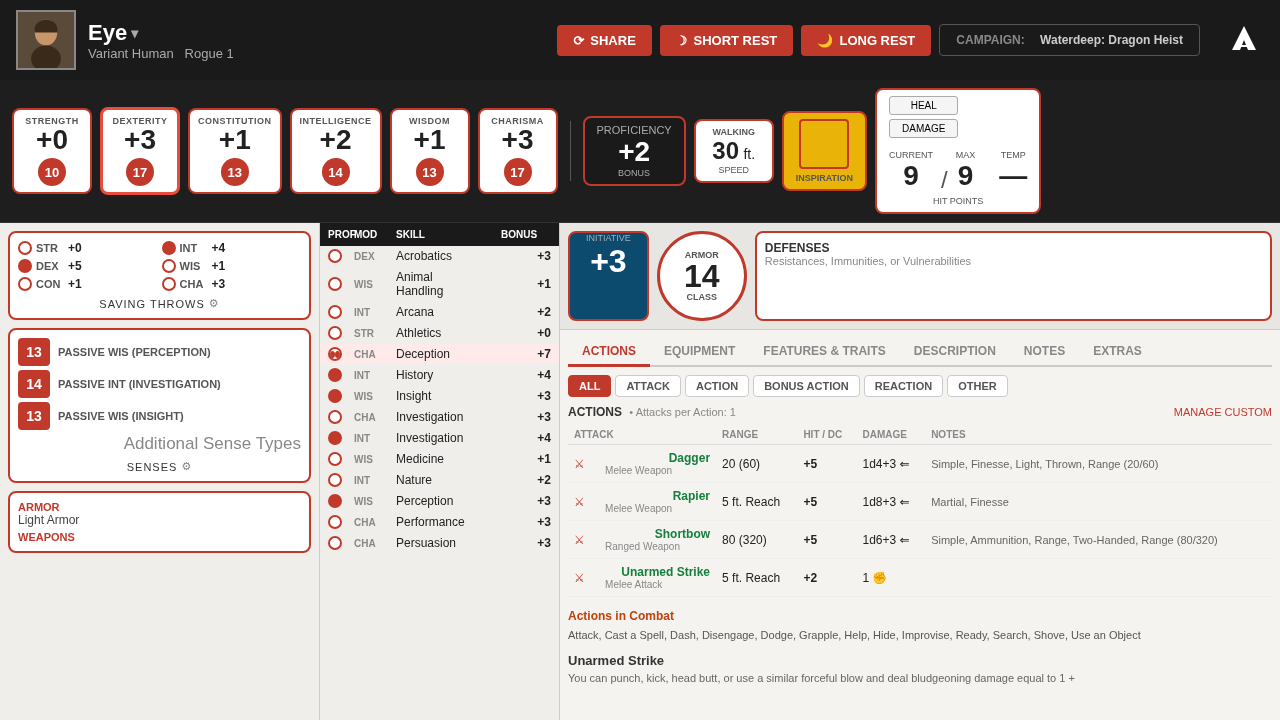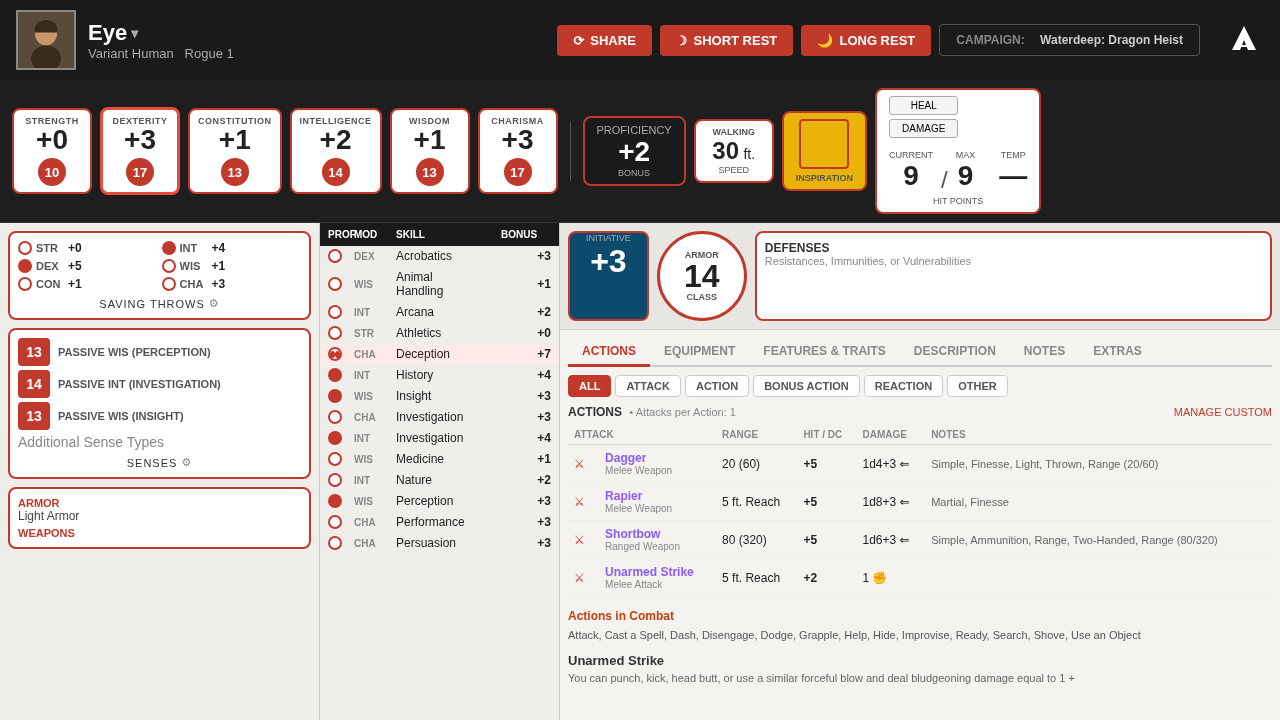--- a/index.html
+++ b/index.html
@@ -252,21 +252,21 @@
       border-radius: 4px;
       display: flex;
       align-items: center;
       justify-content: center;
       font-weight: bold;
       font-size: 14px;
       flex-shrink: 0;
     }
     .passive-label { font-size: 11px; color: #555; text-transform: uppercase; font-weight: bold; }
     .senses-title { margin-top: 6px; }
-    .senses-sub { font-size: 14px; color: #888; text-align: left; margin-bottom: 4px; }
+    .senses-sub { font-size: 17px; color: #888; text-align: right; margin-bottom: 4px; }
 
     
     .equipment-box {
       border: 2px solid #c0392b;
       border-radius: 8px;
       background: #fff;
       padding: 8px;
       margin-bottom: 8px;
     }
     .equip-title { font-size: 11px; font-weight: bold; text-transform: uppercase; color: #c0392b; }
@@ -451,21 +451,21 @@
     .attacks-table th {
       text-align: left;
       font-size: 10px;
       color: #888;
       font-weight: bold;
       text-transform: uppercase;
       padding: 4px 6px;
       border-bottom: 1px solid #ddd;
     }
     .attacks-table td { padding: 6px 6px; border-bottom: 1px solid #eee; vertical-align: middle; }
-    .weapon-name { font-weight: bold; color: #8b5cf6; font-size: 12px; }
+    .weapon-name { font-weight: bold; color: #15803d; font-size: 12px; text-align: right; }
     .weapon-sub { font-size: 10px; color: #888; }
     .weapon-icon { color: #c0392b; margin-right: 4px; }
     .hit-value { font-weight: bold; }
 
     .combat-section-title { font-size: 12px; font-weight: bold; color: #c2410c; margin: 12px 0 4px; }
     .combat-actions-list { font-size: 11px; color: #555; line-height: 1.6; }
     .unarmed-title { font-size: 13px; font-weight: bold; color: #333; margin: 8px 0 4px; }
     .unarmed-desc { font-size: 11px; color: #666; }
 
     

